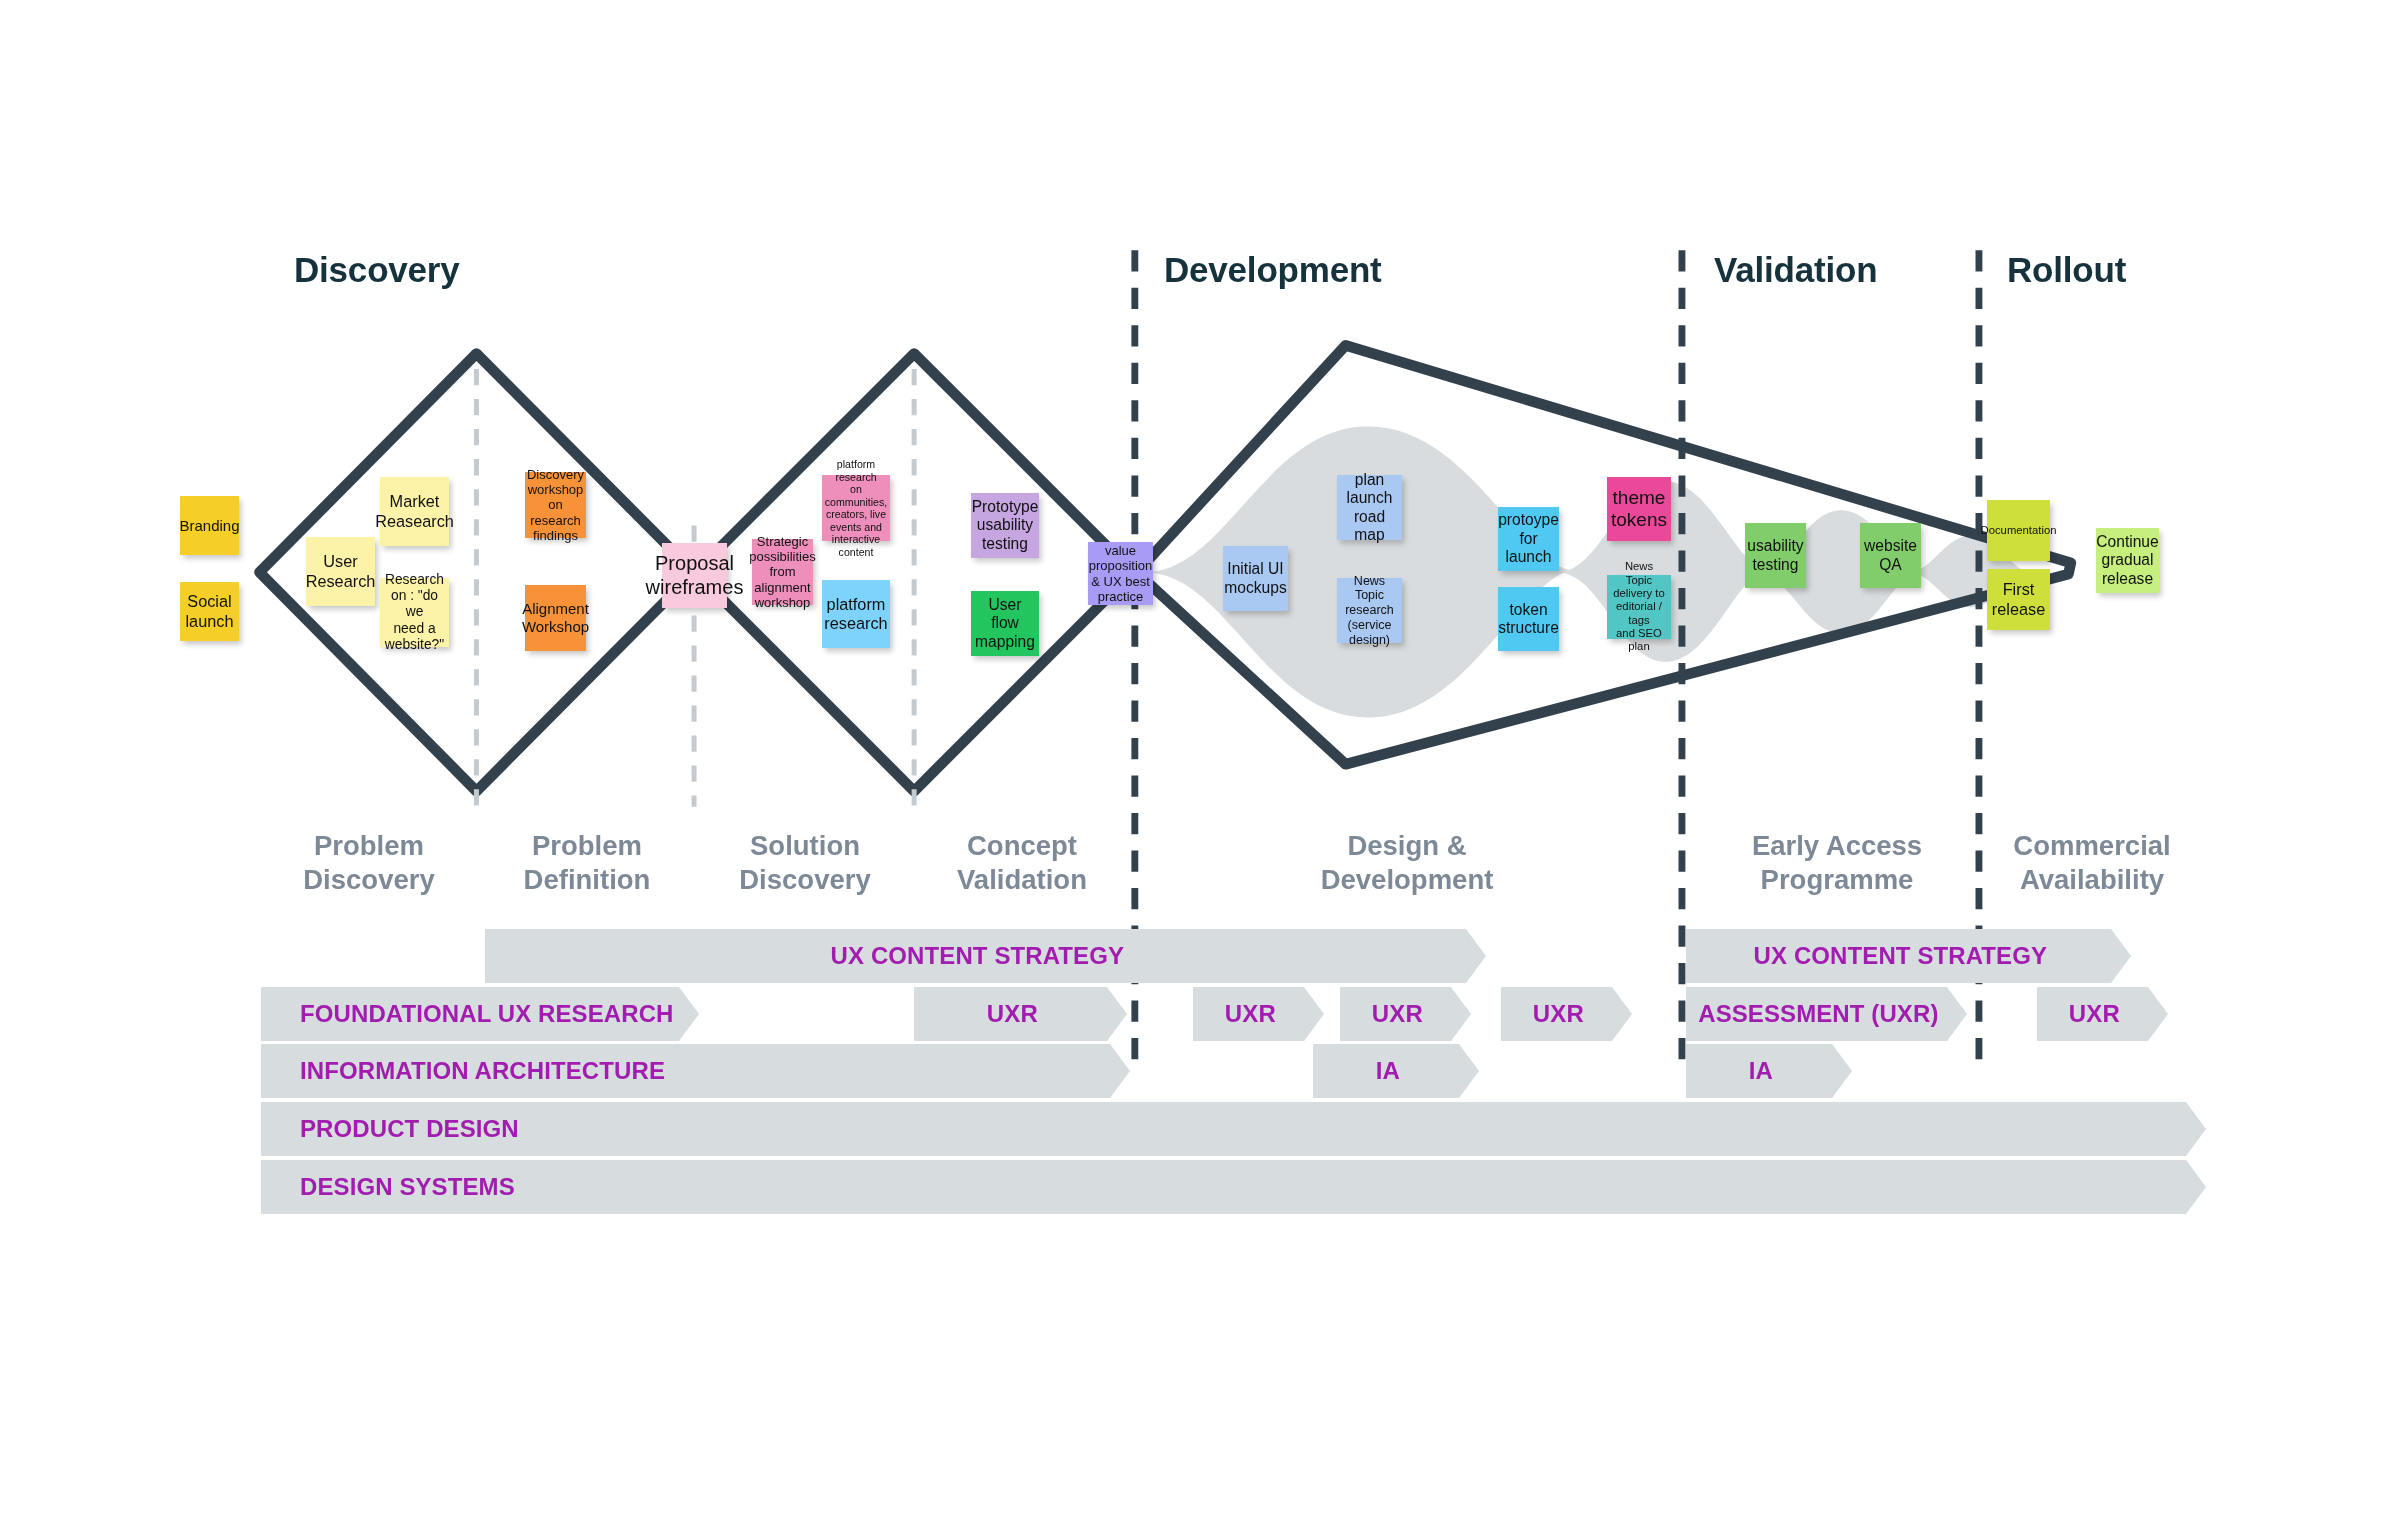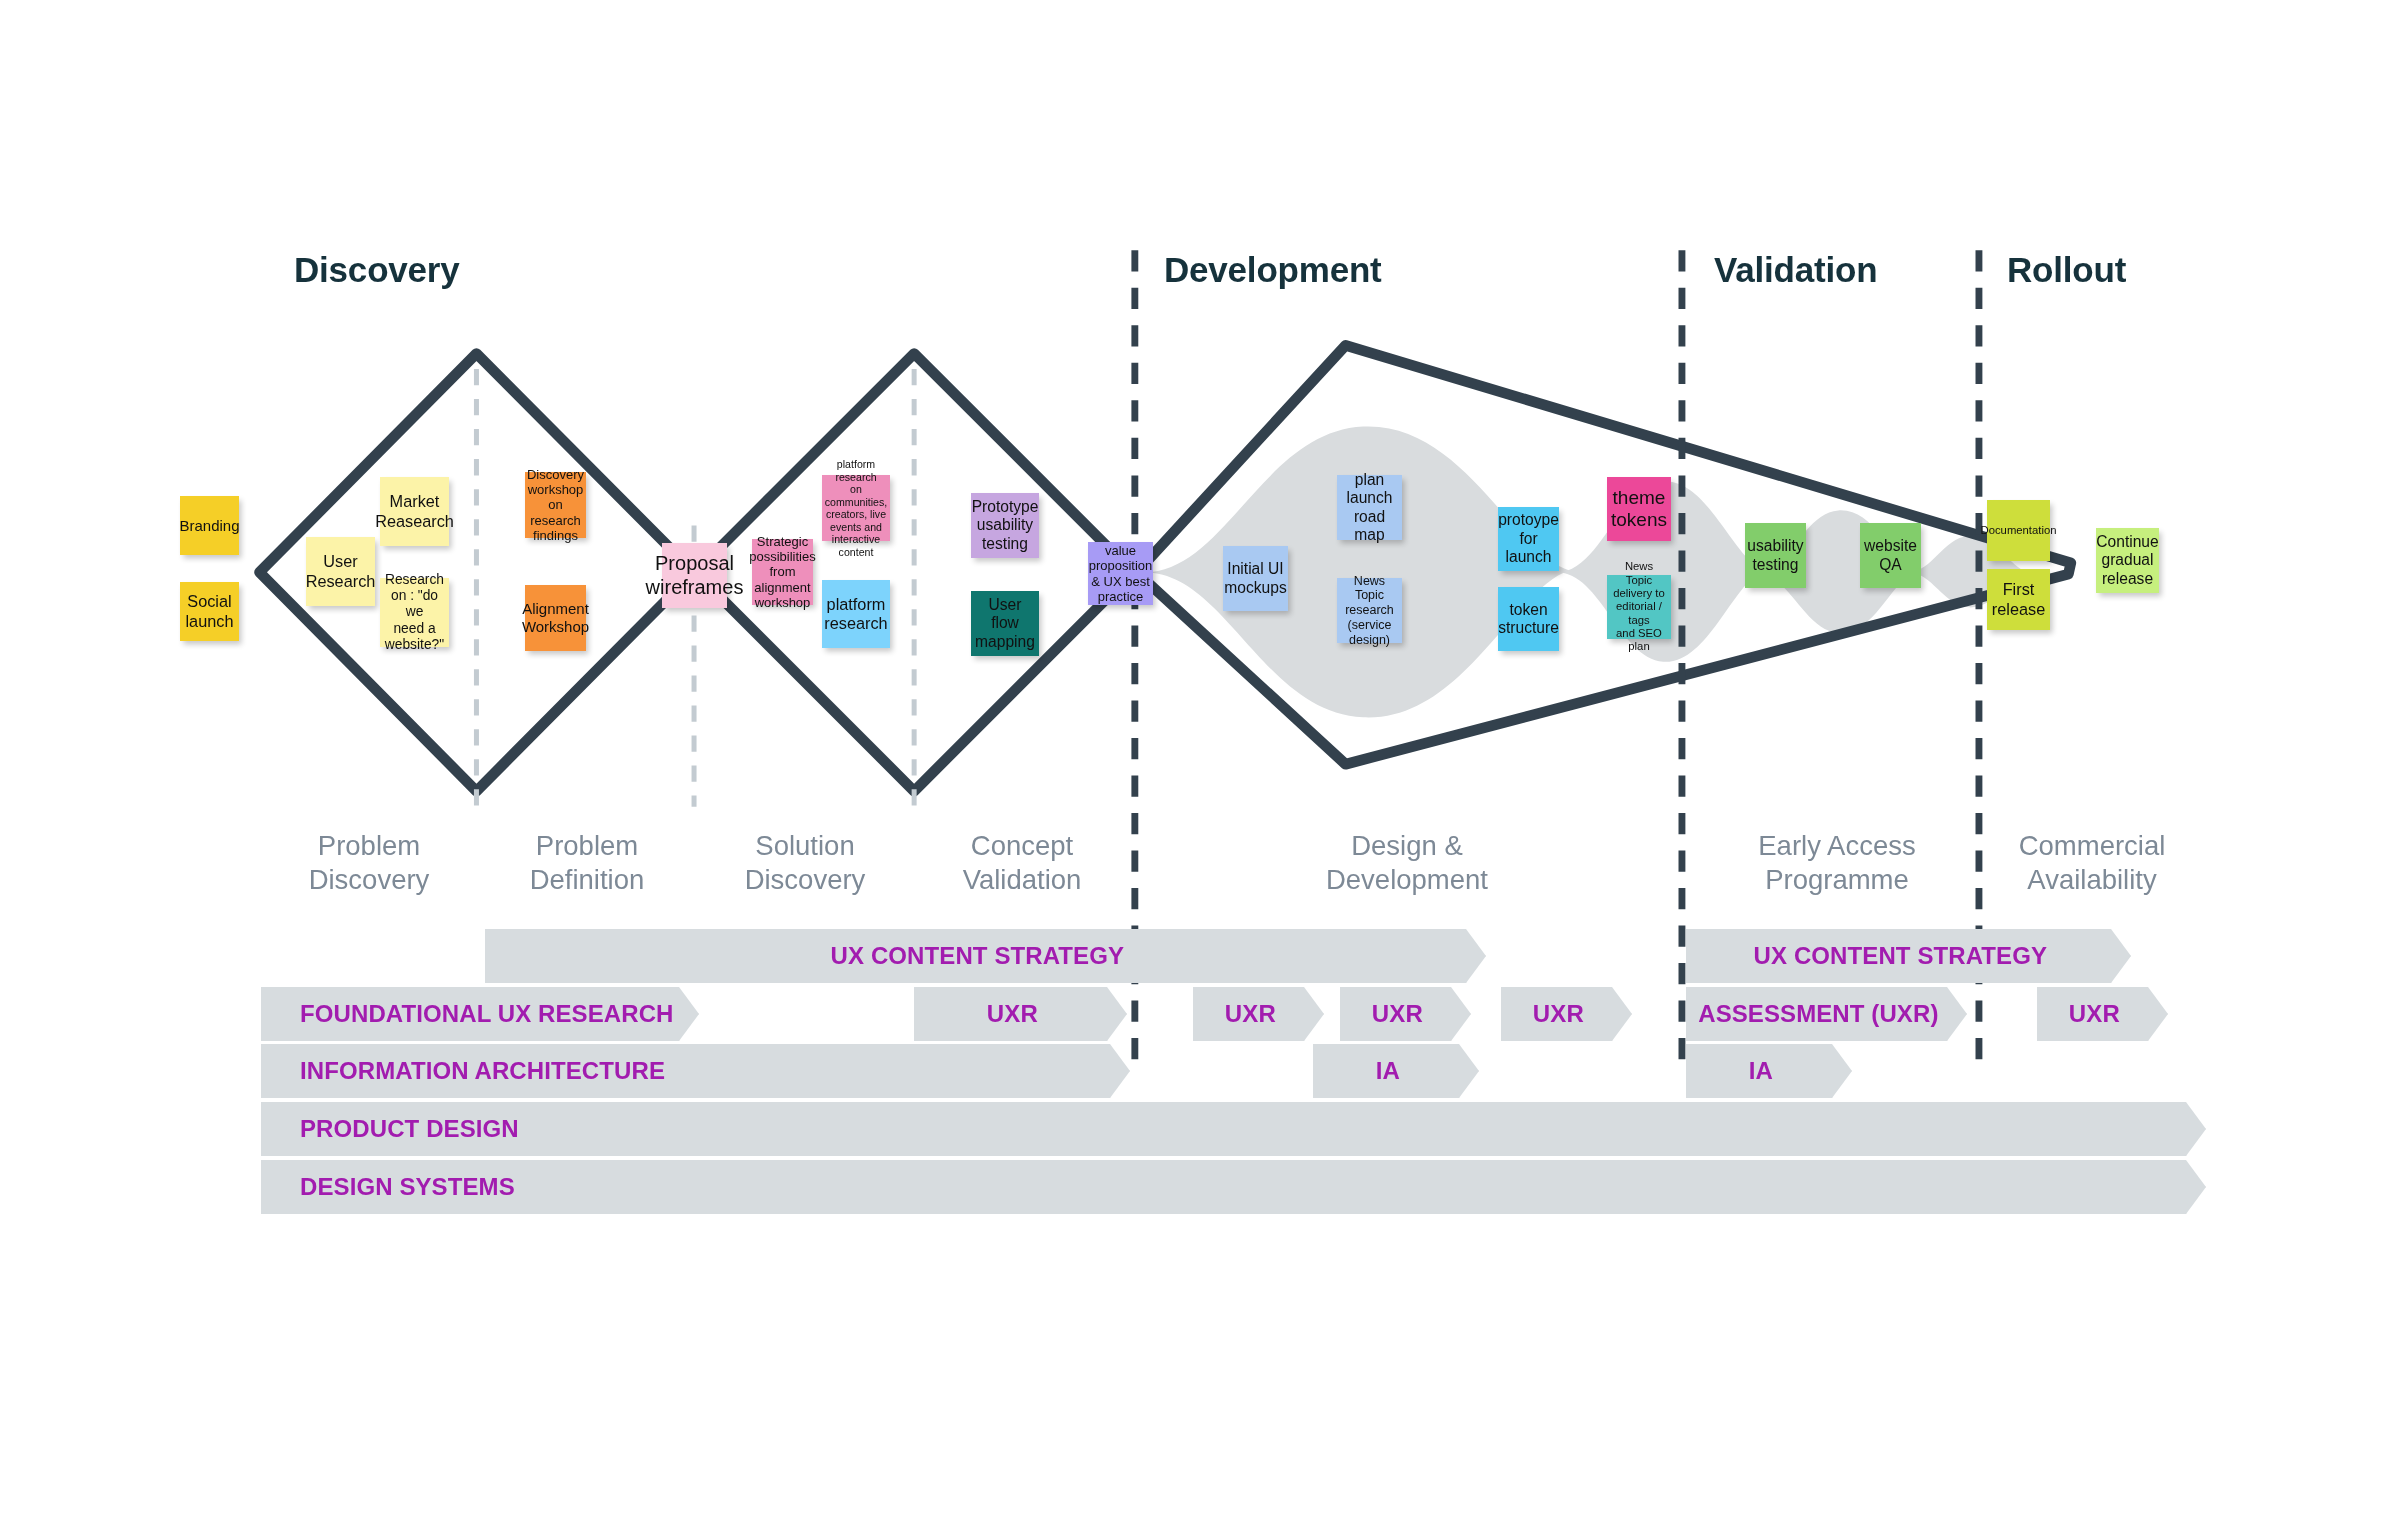--- a/index.html
+++ b/index.html
@@ -6,21 +6,21 @@
   body{width:2401px;height:1526px;position:relative;overflow:hidden;
        font-family:"Liberation Sans","DejaVu Sans",sans-serif;}
   #stage{position:absolute;left:0;top:0;width:2401px;height:1526px;}
   svg#canvas{position:absolute;left:0;top:0;width:2401px;height:1526px;}
 
   
   .phase-head{position:absolute;font-size:35px;font-weight:700;color:#16323c;
               letter-spacing:-0.2px;white-space:nowrap;}
 
   
-  .phase-sub{position:absolute;font-size:27.5px;font-weight:400;color:#7d8996;
+  .phase-sub{position:absolute;font-size:27.5px;font-weight:700;color:#7d8996;
              text-align:center;line-height:1.22;white-space:pre-line;}
 
   
   .note{position:absolute;box-sizing:border-box;display:flex;align-items:center;
         justify-content:center;text-align:center;color:#111111;
         padding:3.8px 3.8px;line-height:1.18;
         box-shadow:3.1px 4.4px 5.6px rgba(0,0,0,0.22);
         white-space:pre-line;}
 
   
@@ -134,21 +134,21 @@
 on communities,
 creators, live
 events and
 interactive
 content</div>
       <div class="note" style="left: 822px; top: 580px; width: 68px; height: 68px; background: #7dd3fc; font-size: 16.3px;">platform
 research</div>
       <div class="note" style="left: 971px; top: 493px; width: 68px; height: 65px; background: rgb(198, 166, 224); font-size: 15.6px;">Prototype
 usability
 testing</div>
-      <div class="note" style="left: 971px; top: 591px; width: 68px; height: 65px; background: #0f766e; font-size: 15.6px;">User flow
+      <div class="note" style="left: 971px; top: 591px; width: 68px; height: 65px; background: #22c55e; font-size: 15.6px;">User flow
 mapping</div>
       <div class="note" style="left: 1088px; top: 542px; width: 65px; height: 63px; background: rgb(167, 155, 245); font-size: 13px;">value
 proposition
 &amp; UX best
 practice</div>
       <div class="note" style="left: 1223px; top: 546px; width: 65px; height: 65px; background: rgb(169, 201, 242); font-size: 15.6px;">Initial UI
 mockups</div>
       <div class="note" style="left: 1337px; top: 475px; width: 65px; height: 65px; background: rgb(169, 201, 242); font-size: 15.6px;">plan
 launch
 road map</div>

